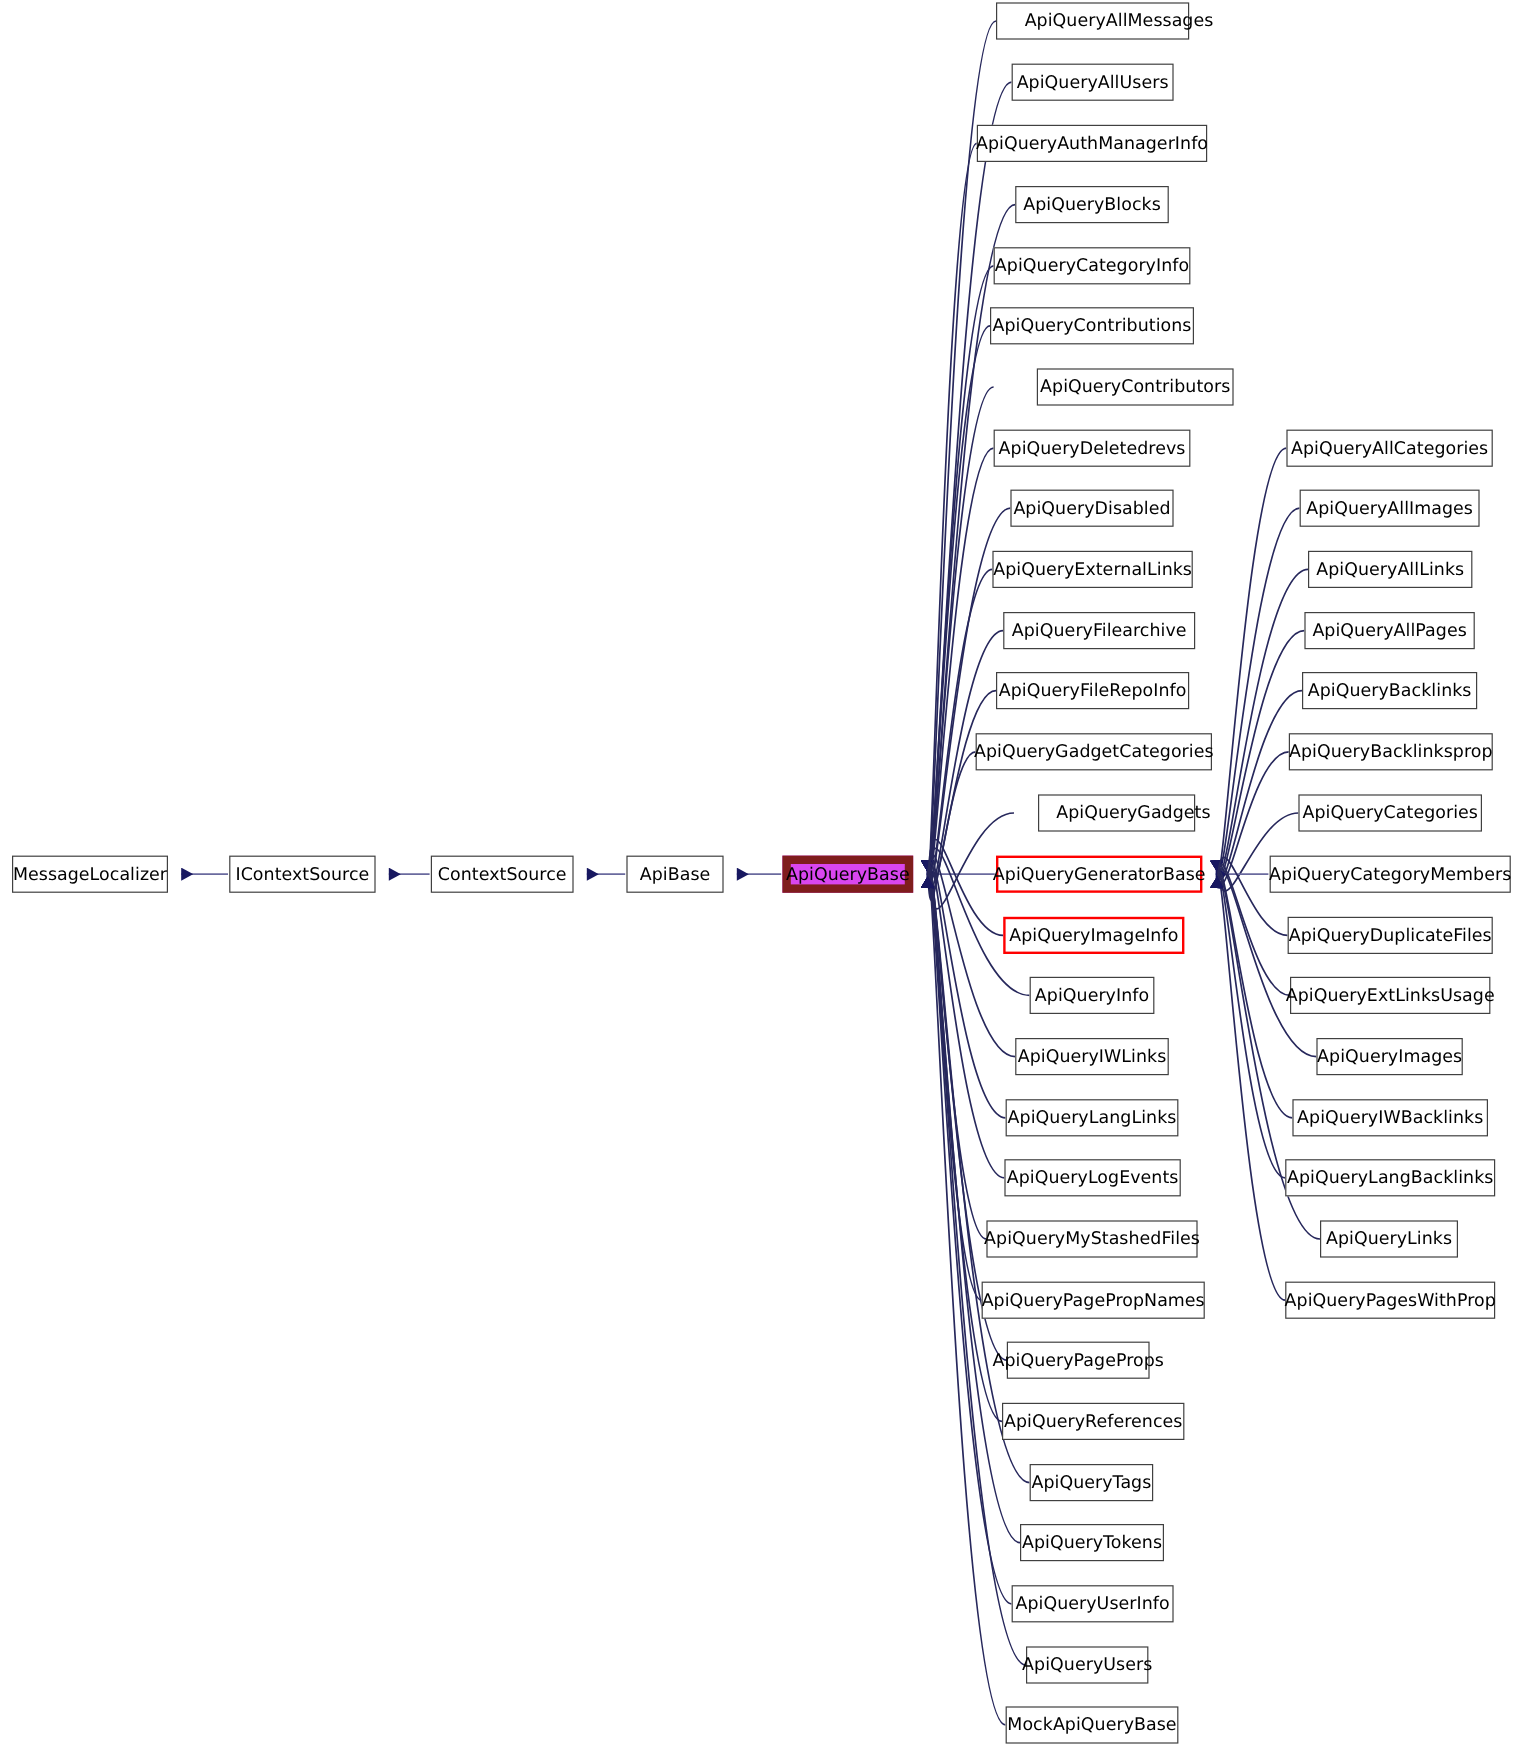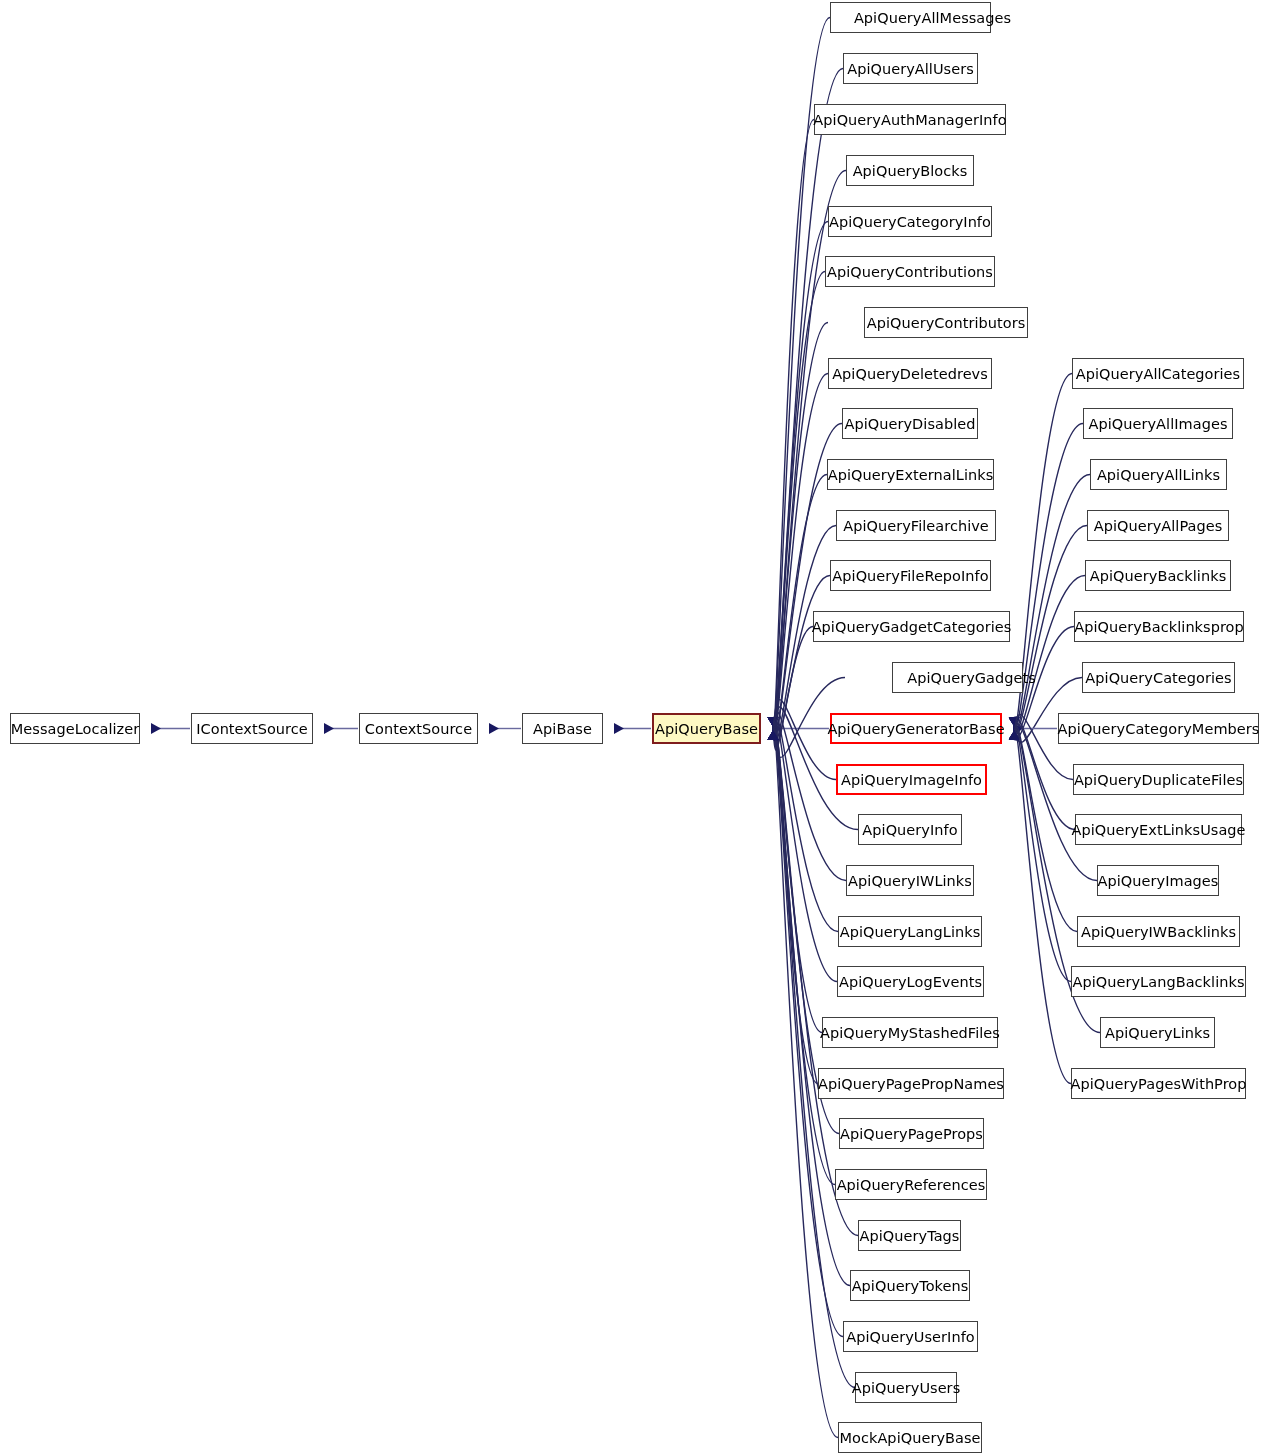--- a/index.html
+++ b/index.html
@@ -2,21 +2,21 @@
 <html><head>
 <meta charset="utf-8">
 <style>
   html,body{margin:0;padding:0;background:#ffffff;}
   body{width:1264px;height:1456px;font-family:"DejaVu Sans","Liberation Sans",sans-serif;}
   #diagram{position:relative;width:1264px;height:1456px;overflow:hidden;background:#fff;}
   #edges{position:absolute;left:0;top:0;width:1264px;height:1456px;}
   .node{position:absolute;box-sizing:border-box;background:#ffffff;border:1px solid #404040;
         display:flex;align-items:center;justify-content:center;height:31px;
         font-size:14.5px;color:#000;white-space:nowrap;letter-spacing:0.05px;z-index:5;}
-  .node.root{background:#fef9c3;border:2px solid #7f1d1d;}
+  .node.root{background:#d946ef;border:7px solid #7f1d1d;}
   .node.hot{border:2px solid #ff0000;}
 </style>
 </head>
 <body>
 
 <div id="diagram">
   <svg id="edges" viewBox="0 0 1264 1456" xmlns="http://www.w3.org/2000/svg">
     <defs>
       <marker id="ah" markerWidth="11" markerHeight="11" refX="10" refY="5.5" orient="auto" markerUnits="userSpaceOnUse">
         <path d="M10,0 L10,11 L0,5.5 Z" fill="#181860"></path>
@@ -123,21 +123,21 @@
     </div>
     <div class="node" style="left: 836px; top: 510px; width: 160px;">
       <span>ApiQueryFilearchive</span>
     </div>
     <div class="node" style="left: 830px; top: 560px; width: 161px;">
       <span>ApiQueryFileRepoInfo</span>
     </div>
     <div class="node" style="left: 813px; top: 611px; width: 197px;">
       <span>ApiQueryGadgetCategories</span>
     </div>
-    <div class="node" style="left: 892px; top: 662px; width: 131px; padding-left: 28px;">
+    <div class="node" style="left: 865px; top: 662px; width: 131px; padding-left: 28px;">
       <span>ApiQueryGadgets</span>
     </div>
     <div class="node hot" style="left: 836px; top: 764px; width: 151px;">
       <span>ApiQueryImageInfo</span>
     </div>
     <div class="node" style="left: 858px; top: 814px; width: 104px;">
       <span>ApiQueryInfo</span>
     </div>
     <div class="node" style="left: 846px; top: 865px; width: 128px;">
       <span>ApiQueryIWLinks</span>
@@ -147,21 +147,21 @@
     </div>
     <div class="node" style="left: 837px; top: 966px; width: 147px;">
       <span>ApiQueryLogEvents</span>
     </div>
     <div class="node" style="left: 822px; top: 1017px; width: 176px;">
       <span>ApiQueryMyStashedFiles</span>
     </div>
     <div class="node" style="left: 818px; top: 1068px; width: 186px;">
       <span>ApiQueryPagePropNames</span>
     </div>
-    <div class="node" style="left: 839px; top: 1118px; width: 145px;">
+    <div class="node" style="left: 839px; top: 1118px; width: 119px;">
       <span>ApiQueryPageProps</span>
     </div>
     <div class="node" style="left: 835px; top: 1169px; width: 152px;">
       <span>ApiQueryReferences</span>
     </div>
     <div class="node" style="left: 858px; top: 1220px; width: 103px;">
       <span>ApiQueryTags</span>
     </div>
     <div class="node" style="left: 850px; top: 1270px; width: 120px;">
       <span>ApiQueryTokens</span>

